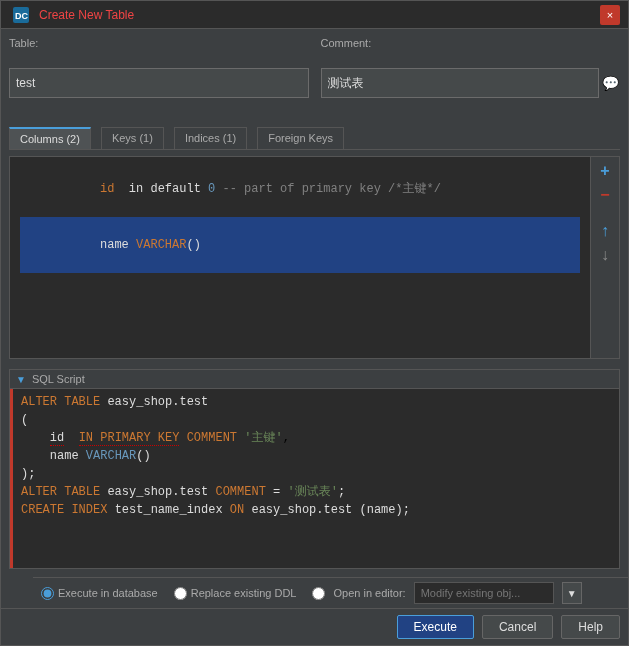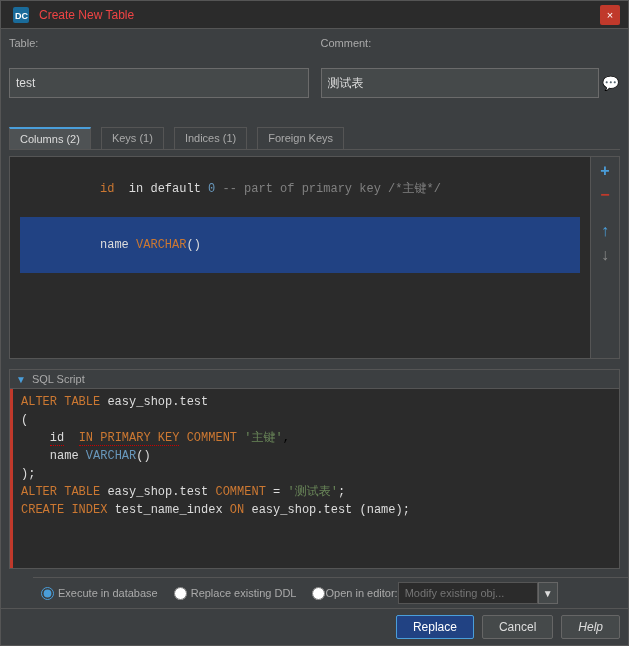--- a/index.html
+++ b/index.html
@@ -256,26 +256,25 @@
     }
     .btn-cancel {
       background: #45494a;
       color: #ddd;
       border-color: #666;
     }
     .btn-help {
       background: #45494a;
       color: #ddd;
       border-color: #666;
-      font-style: italic;
     }
     .open-editor-group {
       display: flex;
       align-items: center;
-      gap: 0;
+      gap: 8px;
     }
     .open-editor-input {
       background: #2b2b2b;
       border: 1px solid #555;
       color: #888;
       padding: 4px 6px;
       font-size: 11px;
       height: 22px;
       width: 140px;
     }
@@ -385,17 +384,17 @@
     </div>
     <div class="radio-group open-editor-group">
       <input type="radio" name="action" style="">
       <span>Open in editor:</span>
       <input class="open-editor-input" type="text" placeholder="Modify existing obj..." style="">
       <div class="open-editor-dropdown">▼</div>
     </div>
   </div>
 
   <div class="footer-buttons">
-    <button class="btn btn-execute">Replace</button>
+    <button class="btn btn-execute">Execute</button>
     <button class="btn btn-cancel">Cancel</button>
     <button class="btn btn-help">Help</button>
   </div>
 </div>
 
 </body></html>

